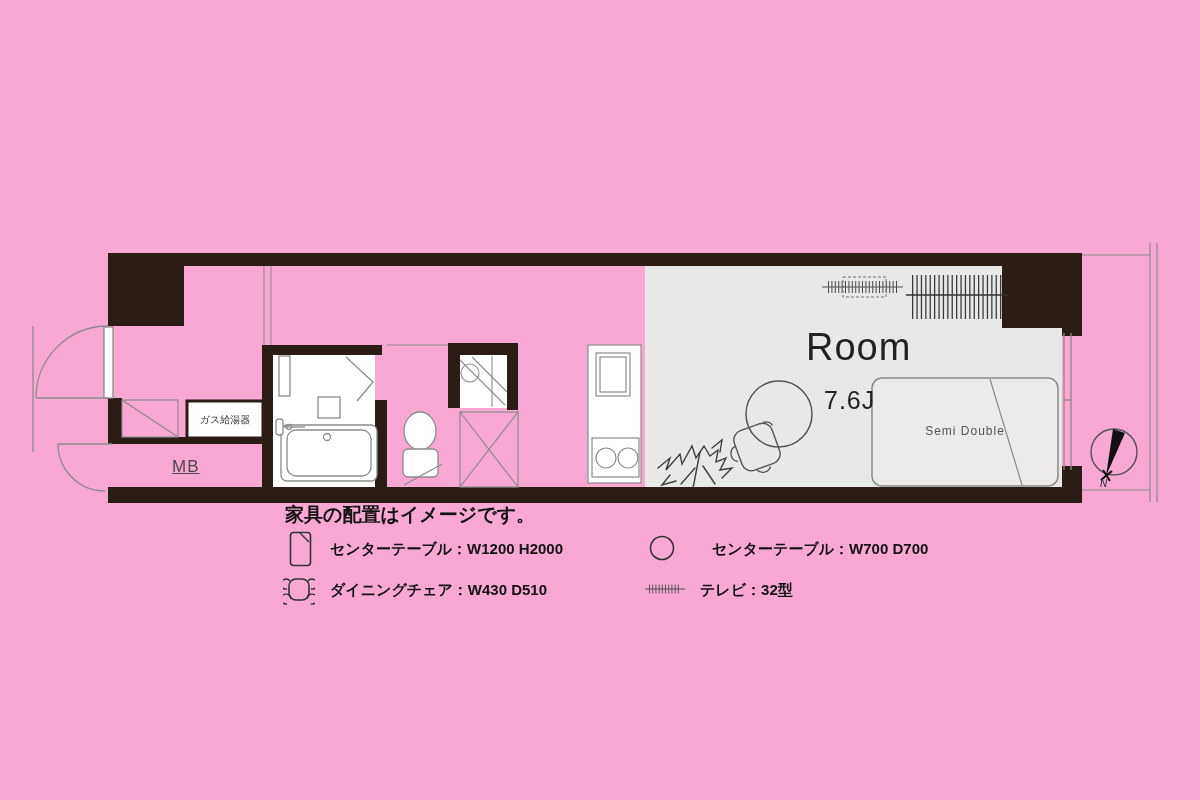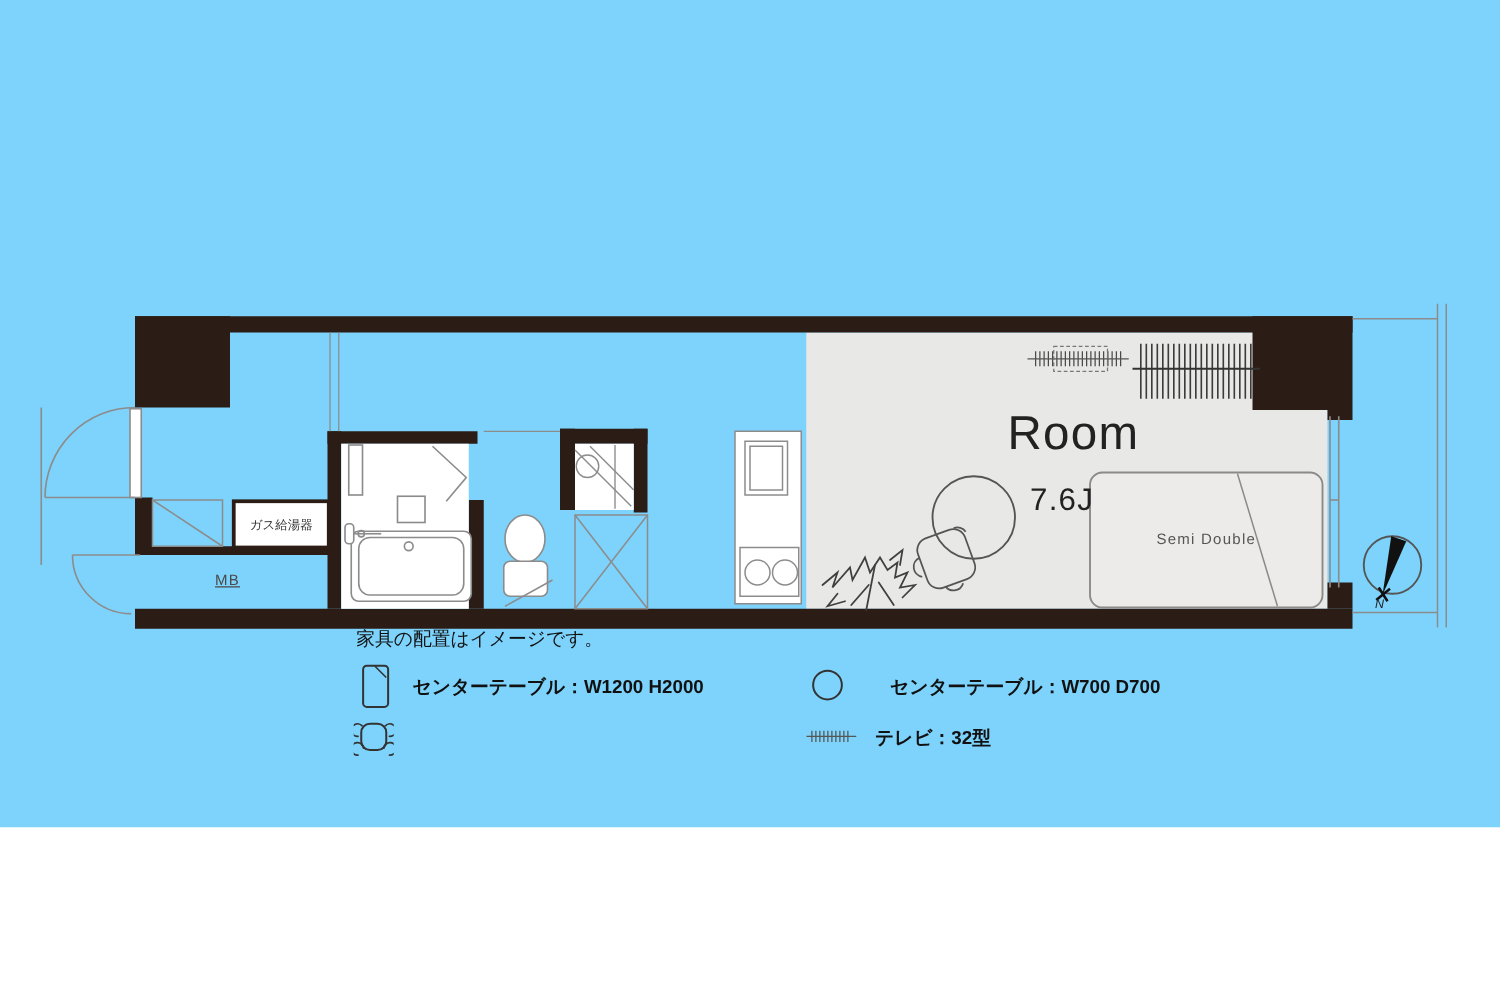--- a/index.html
+++ b/index.html
@@ -1,26 +1,26 @@
 <!DOCTYPE html>
 <html><head>
 <meta charset="utf-8">
 <style>
   html,body{margin:0;padding:0;background:#ffffff;}
   body{font-family:"Liberation Sans","DejaVu Sans",sans-serif;}
-  #stage{position:relative;width:1200px;height:662px;background:#7dd3fc;overflow:hidden;}
+  #stage{position:relative;width:1200px;height:800px;background:#f9a8d4;overflow:hidden;}
   #plan-svg{position:absolute;left:0;top:0;}
   .lbl{position:absolute;color:#1c1c1c;white-space:nowrap;}
   .room-name{font-size:38px;letter-spacing:1px;color:#222;}
   .room-size{font-size:25px;letter-spacing:1px;color:#222;}
   .bed-label{width:186px;text-align:center;font-size:12px;color:#555;letter-spacing:1px;}
   .gas-label{width:76px;height:37px;display:flex;align-items:center;justify-content:center;font-size:10px;color:#333;}
-  .mb-label{font-size:12px;color:#4a4a4a;letter-spacing:1px;text-decoration:underline;}
+  .mb-label{font-size:17px;color:#4a4a4a;letter-spacing:1px;text-decoration:underline;}
   .n-label{font-size:10px;font-style:italic;color:#222;}
-  .legend-note{font-size:15px;font-weight:normal;color:#111;}
+  .legend-note{font-size:19px;font-weight:bold;color:#111;}
   .legend-text{font-size:15px;font-weight:bold;color:#111;}
   .legend-icon{position:absolute;}
 </style>
 </head>
 <body>
 
 <div id="stage">
 
   <svg id="plan-svg" width="1200" height="800" viewBox="0 0 1200 800">
 
@@ -194,20 +194,21 @@
   </svg>
   <div class="lbl legend-text" style="left:700px;top:540px;margin-left:12px;">センターテーブル：W700 D700</div>
 
   <svg class="legend-icon" style="left:283px;top:572px;" width="32" height="34">
     <rect x="6" y="7" width="20" height="21" rx="7" fill="none" stroke="#333333" stroke-width="1.6"></rect>
     <path d="M7,9 a5,5 0 1 0 -3,8" fill="none" stroke="#333333" stroke-width="1.4"></path>
     <path d="M25,9 a5,5 0 1 1 3,8" fill="none" stroke="#333333" stroke-width="1.4"></path>
     <path d="M8,27 a5,5 0 1 0 -4,5" fill="none" stroke="#333333" stroke-width="1.4"></path>
     <path d="M24,27 a5,5 0 1 1 4,5" fill="none" stroke="#333333" stroke-width="1.4"></path>
   </svg>
+  <div class="lbl legend-text" style="left:330px;top:581px;">ダイニングチェア：W430 D510</div>
 
   <svg class="legend-icon" style="left:645px;top:581px;" width="42" height="16">
     <line x1="4" y1="8" x2="36" y2="8" stroke="#555555" stroke-width="9" stroke-dasharray="1 2.2"></line>
     <line x1="0" y1="8" x2="40" y2="8" stroke="#555555" stroke-width="1"></line>
   </svg>
   <div class="lbl legend-text" style="left:700px;top:581px;">テレビ：32型</div>
 
 </div>
 
 </body></html>

